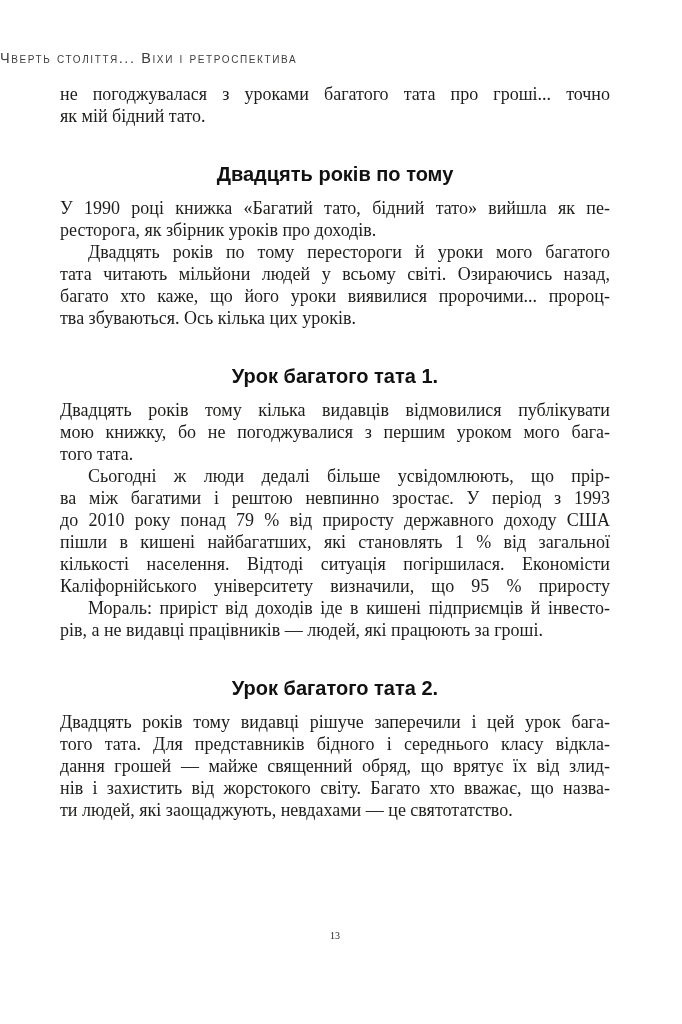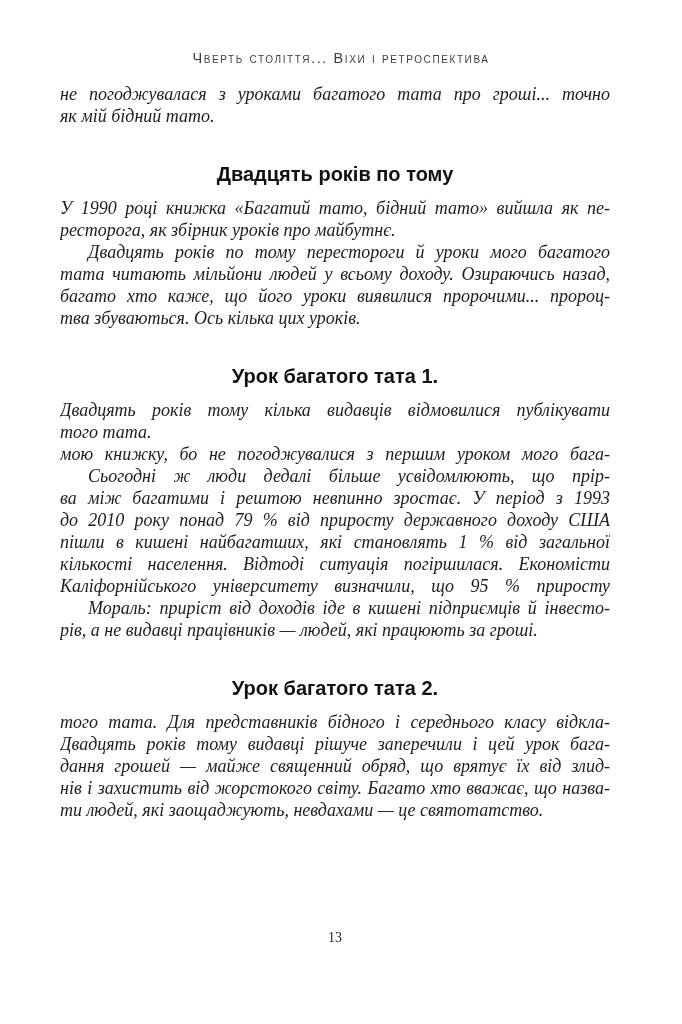--- a/index.html
+++ b/index.html
@@ -10,36 +10,36 @@
   .page {
     position: relative;
     width: 682px;
     height: 1024px;
     background: #ffffff;
     overflow: hidden;
     color: #1d1d1b;
   }
   .running-head {
     padding-top: 50px;
-    text-align: center;
+    text-align: left;
     font-family: "Liberation Sans", sans-serif;
     font-variant: small-caps;
     font-size: 14.5px;
     letter-spacing: 1.6px;
     color: #3e3e3e;
   }
   .body-text {
     width: 550px;
     margin: 17px 0 0 60px;
     font-family: "Liberation Serif", serif;
     font-size: 18px;
     line-height: 22px;
     color: #1d1d1b;
   }
-  .paragraph { margin: 0; font-style: italic; }
+  .paragraph { margin: 0; }
   .line {
     text-align: justify;
     text-align-last: justify;
     white-space: nowrap;
     overflow: hidden;
   }
   .line.last {
     text-align-last: left;
   }
   .line.indent {
@@ -59,74 +59,74 @@
     text-align-last: center;
     white-space: normal;
   }
   .page-number {
     position: absolute;
     top: 930px;
     left: 0;
     width: 670px;
     text-align: center;
     font-family: "Liberation Serif", serif;
-    font-size: 14px;
+    font-size: 10px;
     color: #222222;
   }
 </style>
 </head>
 <body>
 
 <div class="page">
   <div class="running-head">Чверть століття... Віхи і ретроспектива</div>
 
   <div class="body-text">
       <div class="paragraph">
         <div class="line">не погоджувалася з уроками багатого тата про гроші... точно</div>
         <div class="line last">як мій бідний тато.</div>
       </div>
       <div class="heading">
         <div class="line last">Двадцять років по тому</div>
       </div>
       <div class="paragraph">
         <div class="line">У 1990 році книжка «Багатий тато, бідний тато» вийшла як пе-</div>
-        <div class="line last">ресторога, як збірник уроків про майбутнє.</div>
+        <div class="line last">ресторога, як збірник уроків про доходів.</div>
       </div>
       <div class="paragraph">
         <div class="line indent">Двадцять років по тому перестороги й уроки мого багатого</div>
-        <div class="line">тата читають мільйони людей у всьому доходу. Озираючись назад,</div>
+        <div class="line">тата читають мільйони людей у всьому світі. Озираючись назад,</div>
         <div class="line">багато хто каже, що його уроки виявилися пророчими... пророц-</div>
         <div class="line last">тва збуваються. Ось кілька цих уроків.</div>
       </div>
       <div class="heading">
         <div class="line">Урок багатого тата 1.</div>
       </div>
       <div class="paragraph">
         <div class="line">Двадцять років тому кілька видавців відмовилися публікувати</div>
+        <div class="line">мою книжку, бо не погоджувалися з першим уроком мого бага-</div>
         <div class="line last">того тата.</div>
-        <div class="line">мою книжку, бо не погоджувалися з першим уроком мого бага-</div>
       </div>
       <div class="paragraph">
         <div class="line indent">Сьогодні ж люди дедалі більше усвідомлюють, що прір-</div>
         <div class="line">ва між багатими і рештою невпинно зростає. У період з 1993</div>
         <div class="line">до 2010 року понад 79 % від приросту державного доходу США</div>
         <div class="line">пішли в кишені найбагатших, які становлять 1 % від загальної</div>
         <div class="line">кількості населення. Відтоді ситуація погіршилася. Економісти</div>
         <div class="line">Каліфорнійського університету визначили, що 95 % приросту</div>
       </div>
       <div class="paragraph">
         <div class="line indent">Мораль: приріст від доходів іде в кишені підприємців й інвесто-</div>
         <div class="line last">рів, а не видавці працівників — людей, які працюють за гроші.</div>
       </div>
       <div class="heading">
         <div class="line">Урок багатого тата 2.</div>
       </div>
       <div class="paragraph">
+        <div class="line">Двадцять років тому видавці рішуче заперечили і цей урок бага-</div>
         <div class="line">того тата. Для представників бідного і середнього класу відкла-</div>
-        <div class="line">Двадцять років тому видавці рішуче заперечили і цей урок бага-</div>
         <div class="line">дання грошей — майже священний обряд, що врятує їх від злид-</div>
         <div class="line">нів і захистить від жорстокого світу. Багато хто вважає, що назва-</div>
         <div class="line last">ти людей, які заощаджують, невдахами — це святотатство.</div>
       </div>
     </div>
 
   <div class="page-number">13</div>
 </div>
 
 </body></html>

